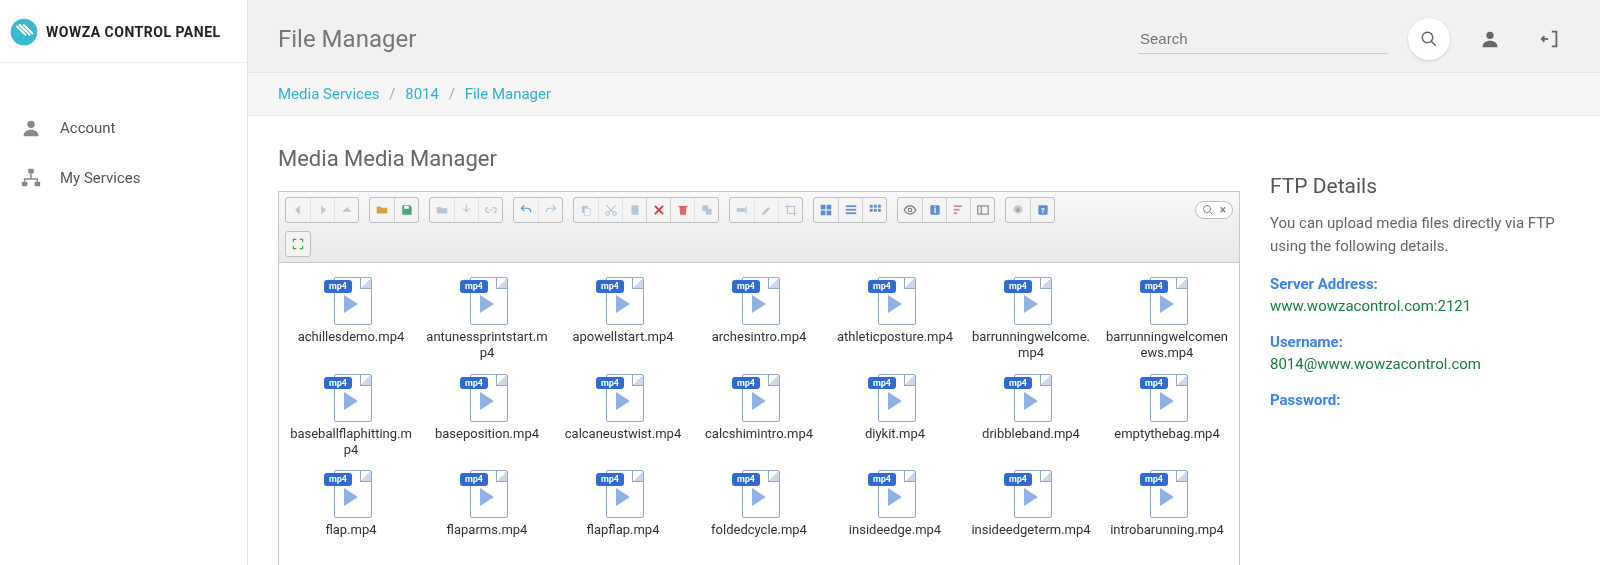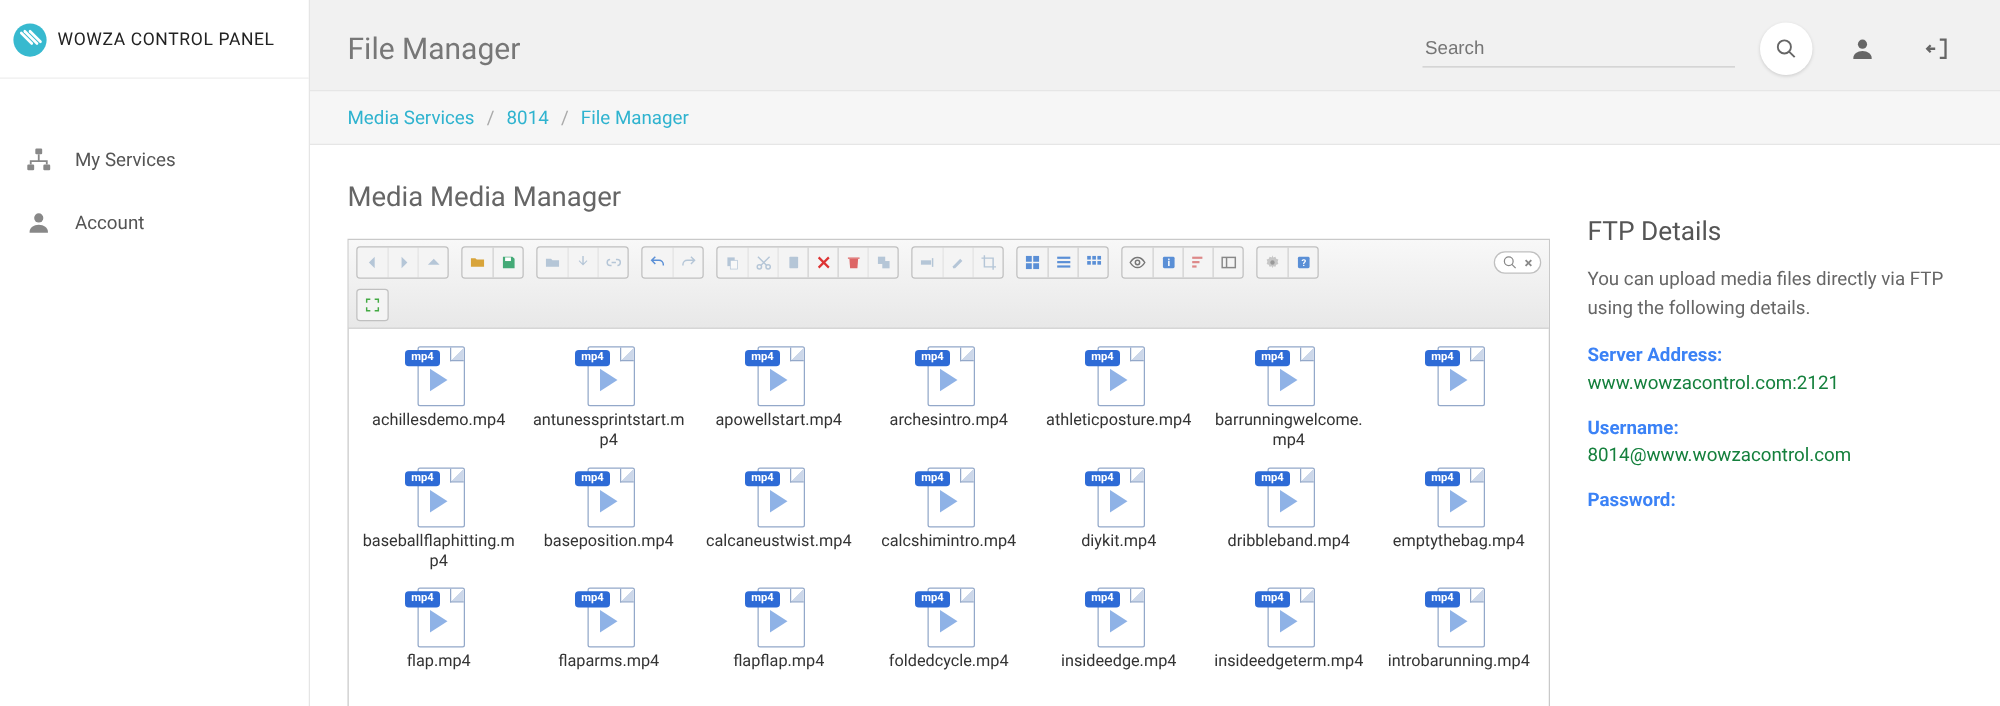--- a/index.html
+++ b/index.html
@@ -1,21 +1,21 @@
 <!DOCTYPE html>
 <html><head>
 <meta charset="utf-8">
 <style>
 * { box-sizing: border-box; margin: 0; padding: 0; }
 body { font-family: -apple-system, BlinkMacSystemFont, "Segoe UI", Roboto, Arial, sans-serif; background: #f0f0f0; color: #444; width: 1600px; height: 565px; overflow: hidden; }
 .app { display: flex; height: 100%; }
 .sidebar { width: 248px; background: #fff; border-right: 1px solid #e5e5e5; display: flex; flex-direction: column; }
 .logo-row { display: flex; align-items: center; padding: 18px 10px 16px 10px; gap: 8px; border-bottom: 1px solid #eee; }
 .logo-svg { width: 28px; height: 28px; }
-.logo-text { font-weight: 400; font-size: 14px; color: #222; letter-spacing: .5px; }
+.logo-text { font-weight: 700; font-size: 14px; color: #222; letter-spacing: .5px; }
 .side-nav { padding-top: 40px; }
 .side-item { display: flex; align-items: center; gap: 18px; padding: 14px 20px; color: #555; cursor: pointer; }
 .side-icon { width: 22px; height: 22px; color: #888; }
 .side-label { font-size: 15px; }
 .main { flex: 1; display: flex; flex-direction: column; background: #f1f1f1; position: relative; }
 .topbar { display: flex; align-items: center; padding: 18px 30px 12px 30px; }
 .page-title { font-size: 24px; color: #777; font-weight: 400; flex: 0 0 auto; }
 .top-spacer { flex: 1; }
 .search-wrap { display: flex; align-items: center; gap: 10px; }
 .search-input { border: none; border-bottom: 1px solid #ccc; background: transparent; font-size: 15px; padding: 6px 2px; width: 250px; color: #666; outline: none; }
@@ -64,33 +64,33 @@
           <path d="M10 12 L22 24"></path>
             <path d="M14 10 L28 24"></path>
             <path d="M20 10 L32 22"></path>
         </g>
       </svg>
       <span class="logo-text">WOWZA CONTROL PANEL</span>
     </div>
     <nav class="side-nav">
       <div class="side-item">
         <svg class="side-icon" viewBox="0 0 24 24" fill="currentColor">
+          <circle cx="12" cy="8" r="4"></circle>
+            <path d="M4 20c0-3.3 3.6-6 8-6s8 2.7 8 6v1H4z"></path>
+        </svg>
+        <span class="side-label">Account</span>
+      </div>
+      <div class="side-item">
+        <svg class="side-icon" viewBox="0 0 24 24" fill="currentColor">
           <rect x="9" y="2" width="6" height="5" rx="1"></rect>
           <rect x="2" y="16" width="6" height="5" rx="1"></rect>
           <rect x="16" y="16" width="6" height="5" rx="1"></rect>
           <path d="M12 7v4M5 16v-3h14v3M12 11v2" stroke="currentColor" stroke-width="1.6" fill="none"></path>
         </svg>
         <span class="side-label">My Services</span>
-      </div>
-      <div class="side-item">
-        <svg class="side-icon" viewBox="0 0 24 24" fill="currentColor">
-          <circle cx="12" cy="8" r="4"></circle>
-            <path d="M4 20c0-3.3 3.6-6 8-6s8 2.7 8 6v1H4z"></path>
-        </svg>
-        <span class="side-label">Account</span>
       </div>
     </nav>
   </aside>
 
   <main class="main">
     <div class="topbar">
       <h1 class="page-title">File Manager</h1>
       <div class="top-spacer"></div>
       <div class="search-wrap">
         <input class="search-input" placeholder="Search" style="">
@@ -384,20 +384,21 @@
       <div class="file-play"></div>
     </div>
     <div class="file-name">barrunningwelcome.mp4</div>
                 </div>
                 <div class="file-cell">
     <div class="file-icon">
       <div class="file-page"></div>
       <div class="file-badge">mp4</div>
       <div class="file-play"></div>
     </div>
+    <div class="file-name">barrunningwelcomenews.mp4</div>
                 </div>
                 <div class="file-cell">
     <div class="file-icon">
       <div class="file-page"></div>
       <div class="file-badge">mp4</div>
       <div class="file-play"></div>
     </div>
     <div class="file-name">baseballflaphitting.mp4</div>
                 </div>
                 <div class="file-cell">

